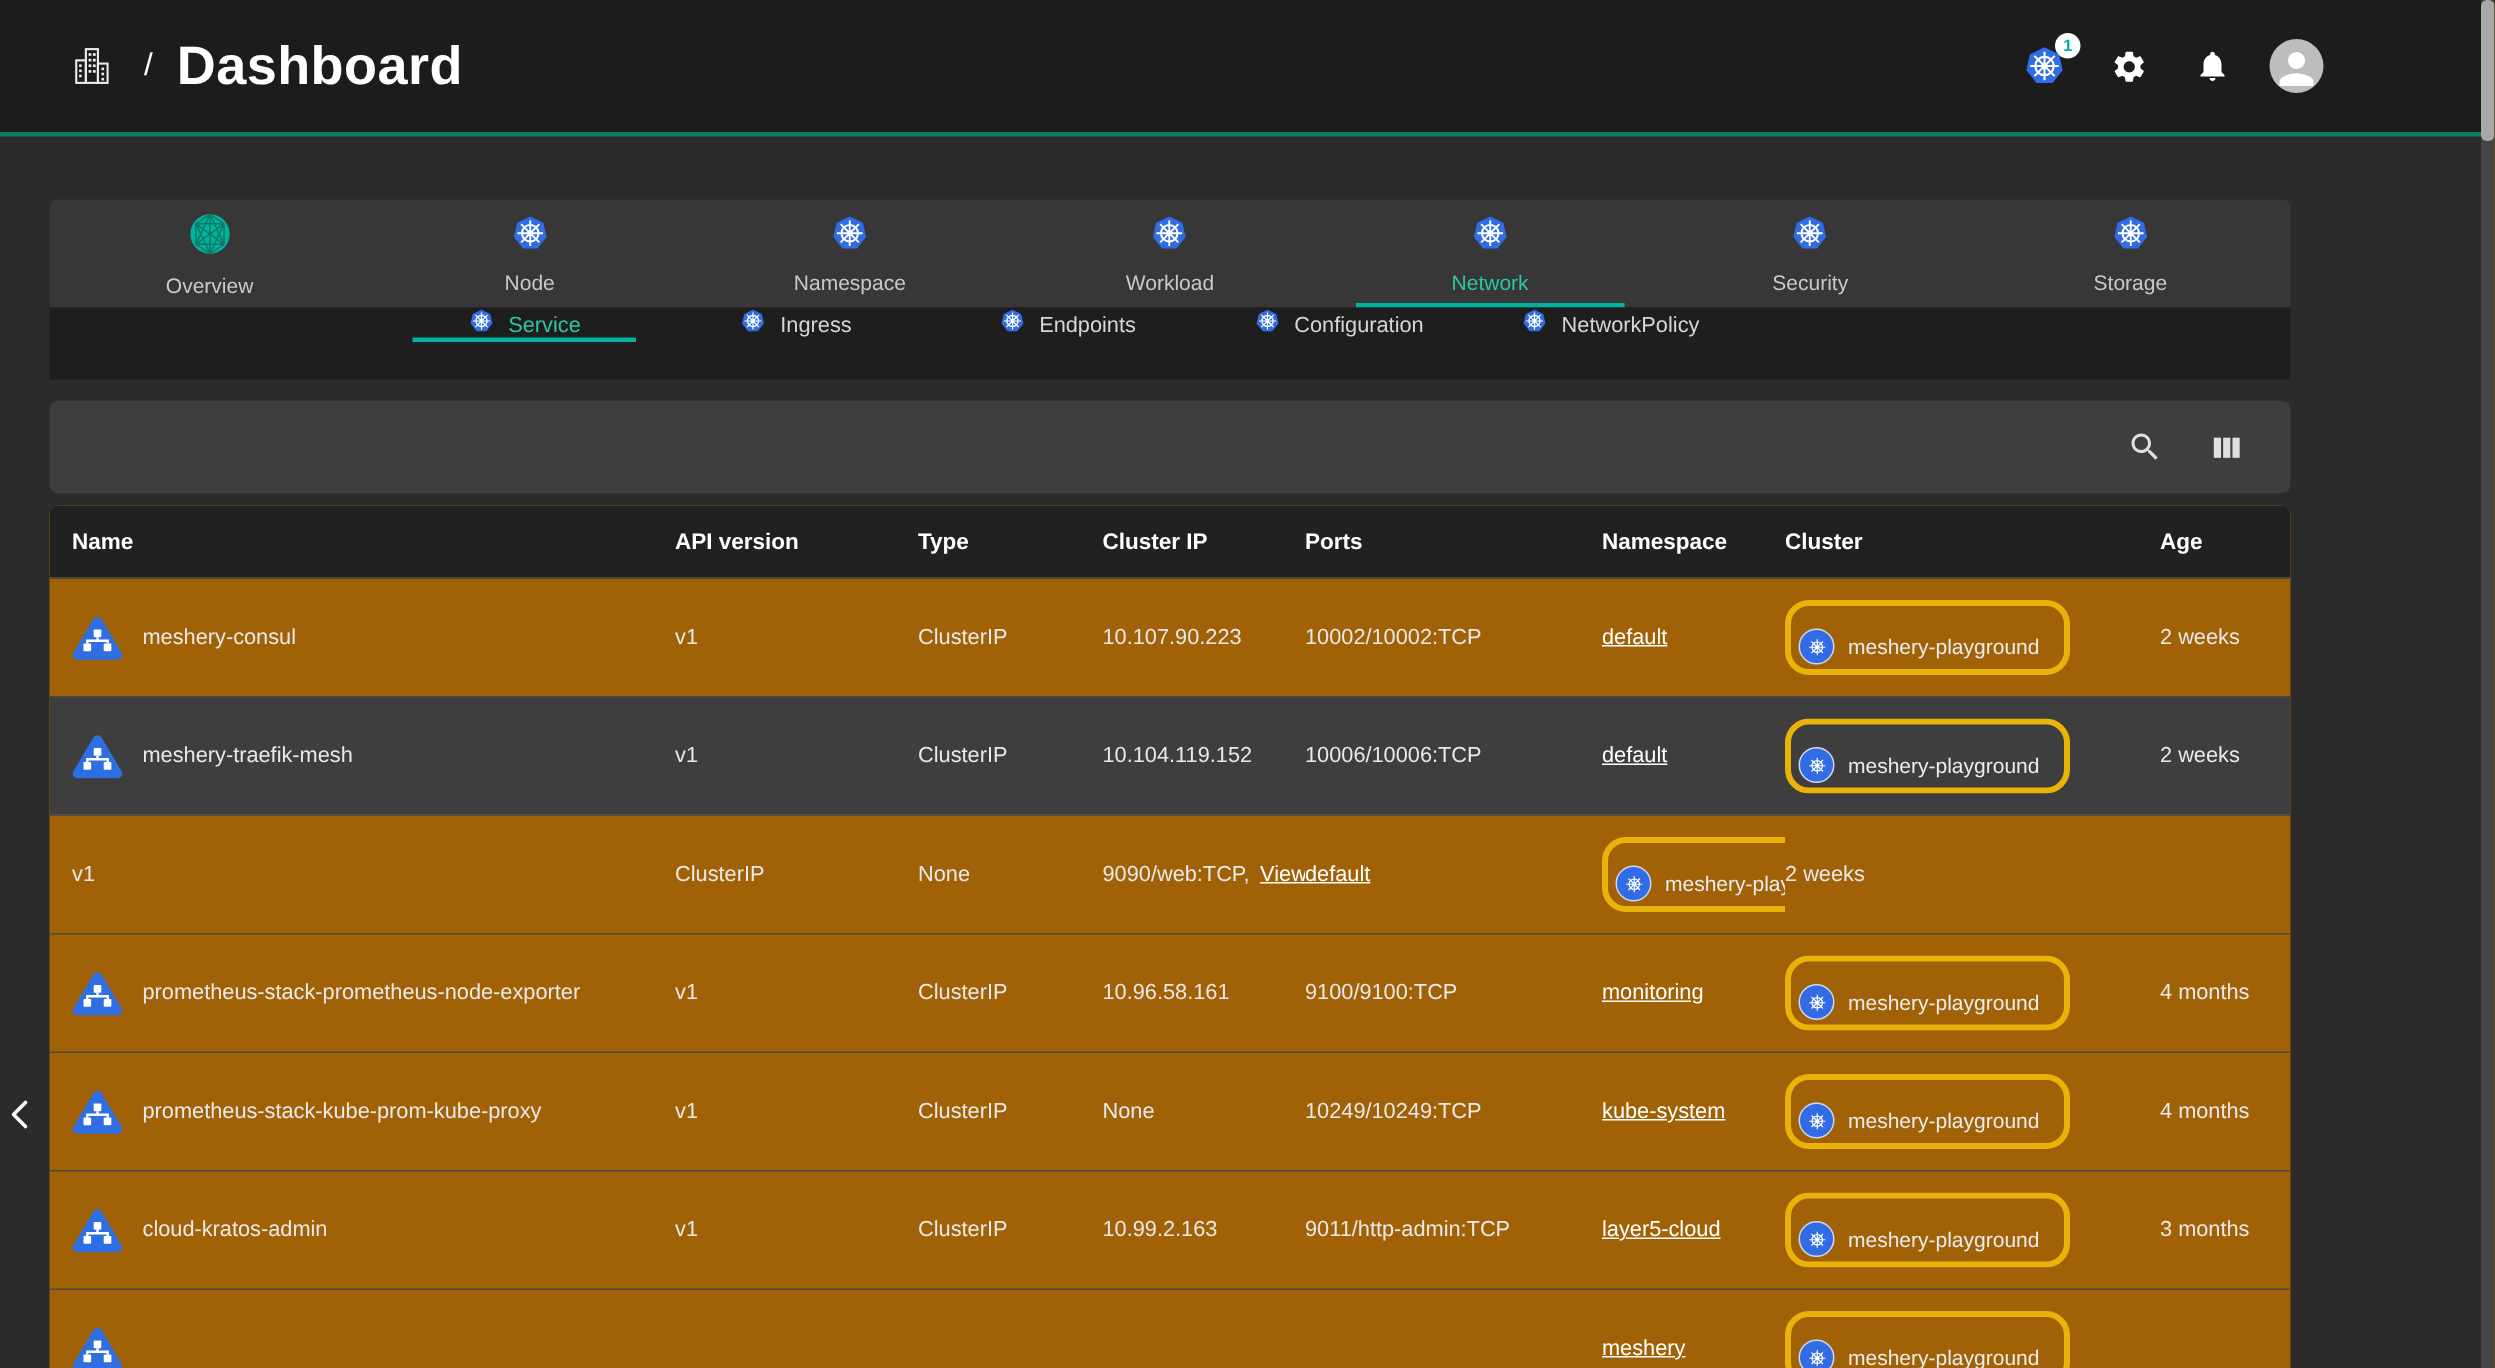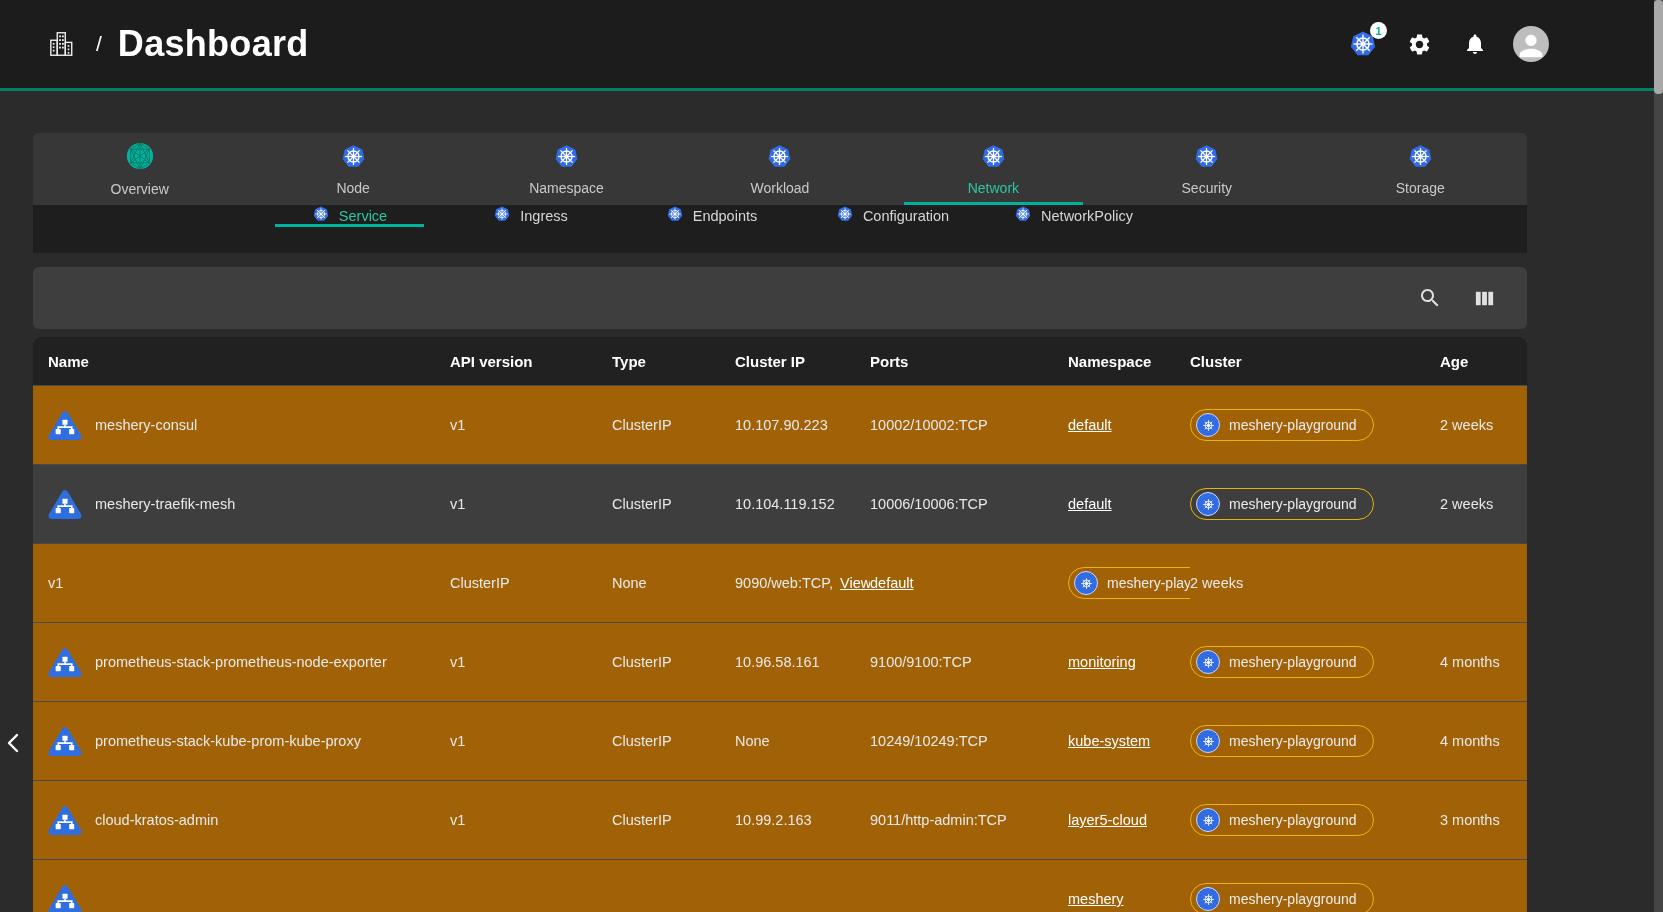--- a/index.html
+++ b/index.html
@@ -50,22 +50,22 @@
   .thead{height:48px;background:#212121;}
   .th{font-size:15px;font-weight:700;color:#ffffff;white-space:nowrap;}
   .trow{height:79px;border-top:1px solid #4a4a4a;}
   .trow.hl{background:#3e3e3e;}
   .cell{font-size:14.5px;color:#e9e9e9;white-space:nowrap;overflow:hidden;}
   .name-cell{display:flex;align-items:center;gap:13px;}
   .name-cell svg{flex:0 0 auto;}
   a.nslink,a.plink{color:#ffffff;text-decoration:underline;cursor:pointer;}
   a.plink{margin-left:7px;}
   a.plink:empty{display:none;}
-  .chip{display:inline-flex;align-items:center;gap:9px;border:1px solid #eab308;border-radius:16px;
-    padding:3px 16px 3px 5px;cursor:pointer;max-width:238px;}
+  .chip{display:inline-flex;align-items:center;gap:9px;border:4px solid #eab308;border-radius:16px;
+    padding:15px 16px 3px 5px;cursor:pointer;max-width:238px;}
   .chip-ic{width:24px;height:24px;border-radius:50%;background:var(--k8s-blue);border:1px solid #cfd8ea;
     display:flex;align-items:center;justify-content:center;}
   .chip-label{font-size:14px;color:#ececec;white-space:nowrap;}
 
   
   .collapse-btn{position:absolute;left:3px;top:728px;width:20px;height:30px;background:none;border:none;cursor:pointer;
     display:flex;align-items:center;justify-content:center;}
   .scrollbar{position:absolute;right:0;top:0;width:9px;height:912px;background:#454545;}
   .scroll-thumb{position:absolute;top:0;left:0;width:9px;height:94px;background:#a8a8a8;border-radius:4px;cursor:pointer;}
 </style>

